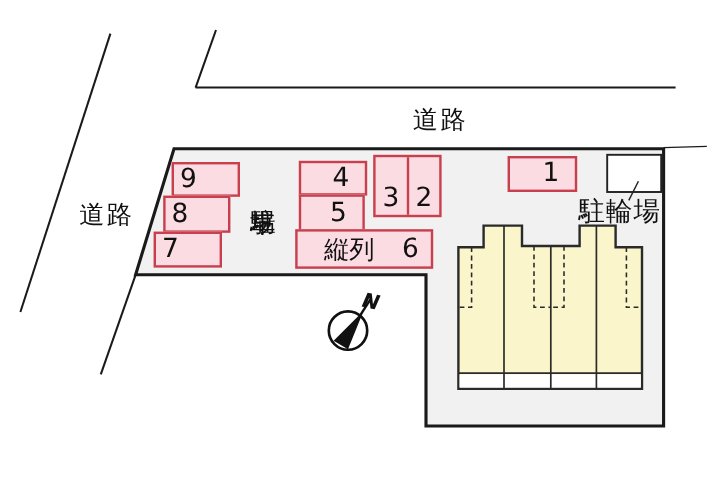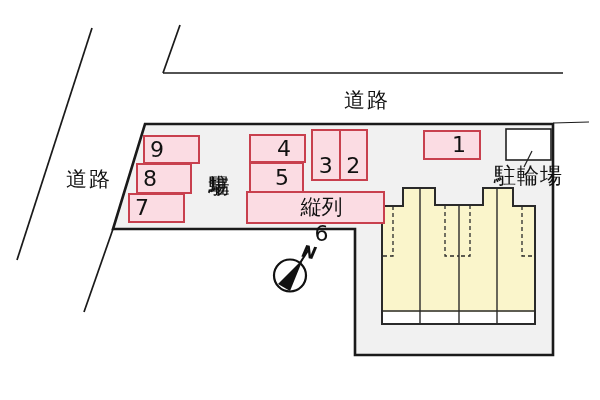--- a/index.html
+++ b/index.html
@@ -86,37 +86,37 @@
     <span class="num">7</span>
   </div>
 
   <div class="spot align-right" style="left: 249px; top: 134px; width: 57px; height: 29px; background-color: rgb(251, 220, 227); border-color: rgb(200, 64, 78);">
     <span class="num">4</span>
   </div>
   <div class="spot align-right" style="left: 249px; top: 162px; width: 55px; height: 31px; background-color: rgb(251, 220, 227); border-color: rgb(200, 64, 78);">
     <span class="num">5</span>
   </div>
 
-  <div class="tandem" style="left: 246px; top: 191px; width: 139px; height: 33px; background-color: rgb(251, 220, 227); border-color: rgb(200, 64, 78); flex-direction: column;">
+  <div class="tandem" style="left: 246px; top: 191px; width: 115px; height: 33px; background-color: rgb(251, 220, 227); border-color: rgb(200, 64, 78);">
     <span>縦列</span>
     <span class="num" style="font-size:22px;">6</span>
   </div>
 
   <div class="pair-block" style="left: 311px; top: 129px; width: 57px; height: 52px; background-color: rgb(251, 220, 227); border-color: rgb(200, 64, 78);">
     <div class="pair-cell">
       <span class="num">3</span>
     </div>
     <div class="pair-cell right" style="border-color: rgb(200, 64, 78);">
       <span class="num">2</span>
     </div>
   </div>
 
   <div class="spot align-right" style="left: 423px; top: 130px; width: 58px; height: 30px; background-color: rgb(251, 220, 227); border-color: rgb(200, 64, 78);">
     <span class="num">1</span>
   </div>
 
   <div class="lbl road-lbl" style="left:344px;top:86px;">道路</div>
   <div class="lbl road-lbl" style="left:66px;top:165px;">道路</div>
   <div class="lbl vert-lbl" style="left:208px;top:157px;">駐車場</div>
-  <div class="lbl bike-lbl" style="left:494px;top:161px;text-align:right;">駐輪場</div>
+  <div class="lbl bike-lbl" style="left:482px;top:161px;text-align:right;">駐輪場</div>
   <div class="lbl north-lbl" style="left:302px;top:242px;">N</div>
 
 </div>
 
 </body></html>

